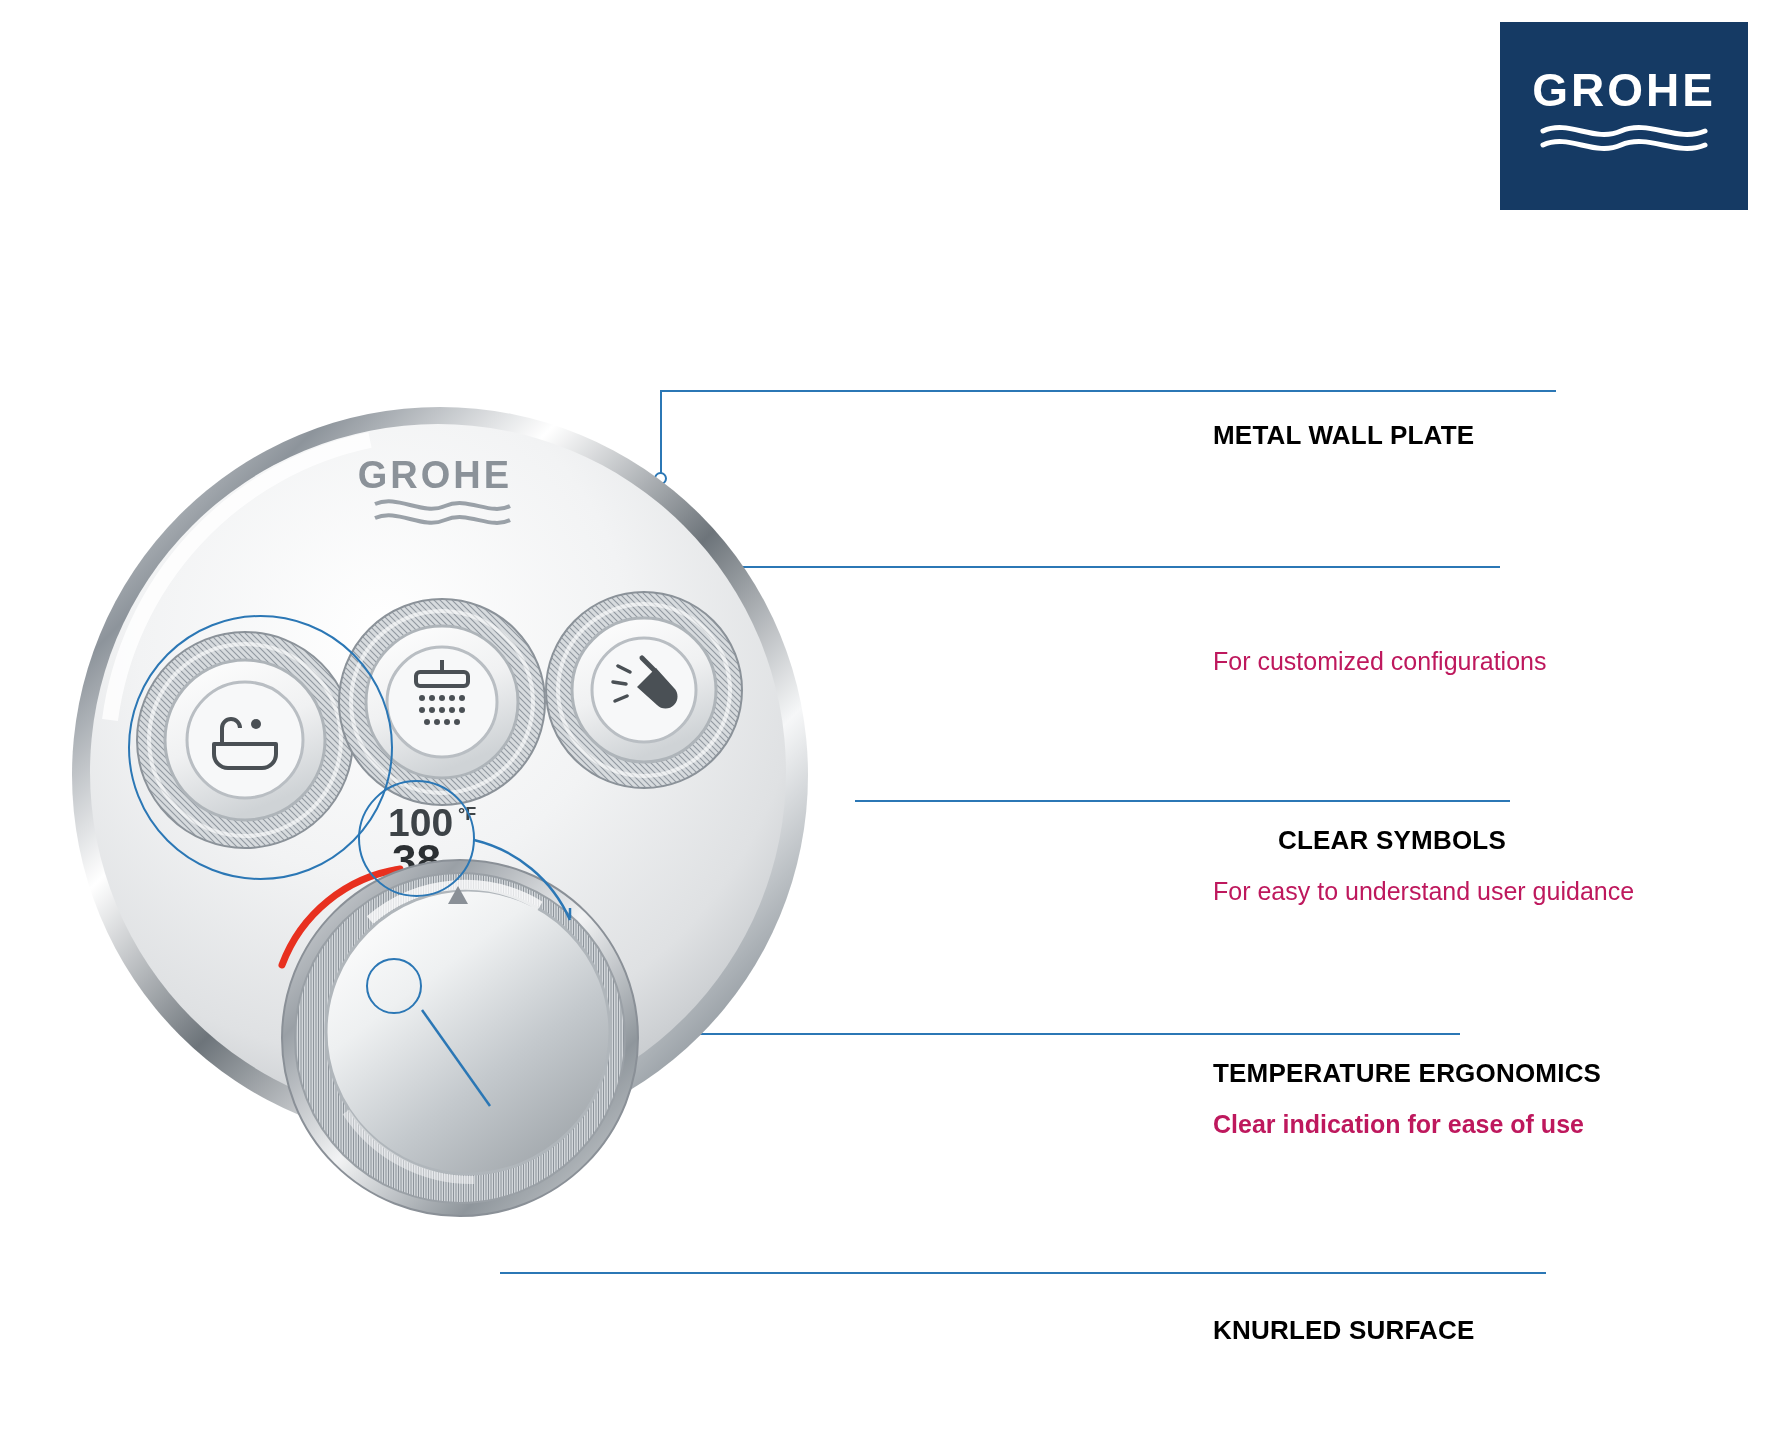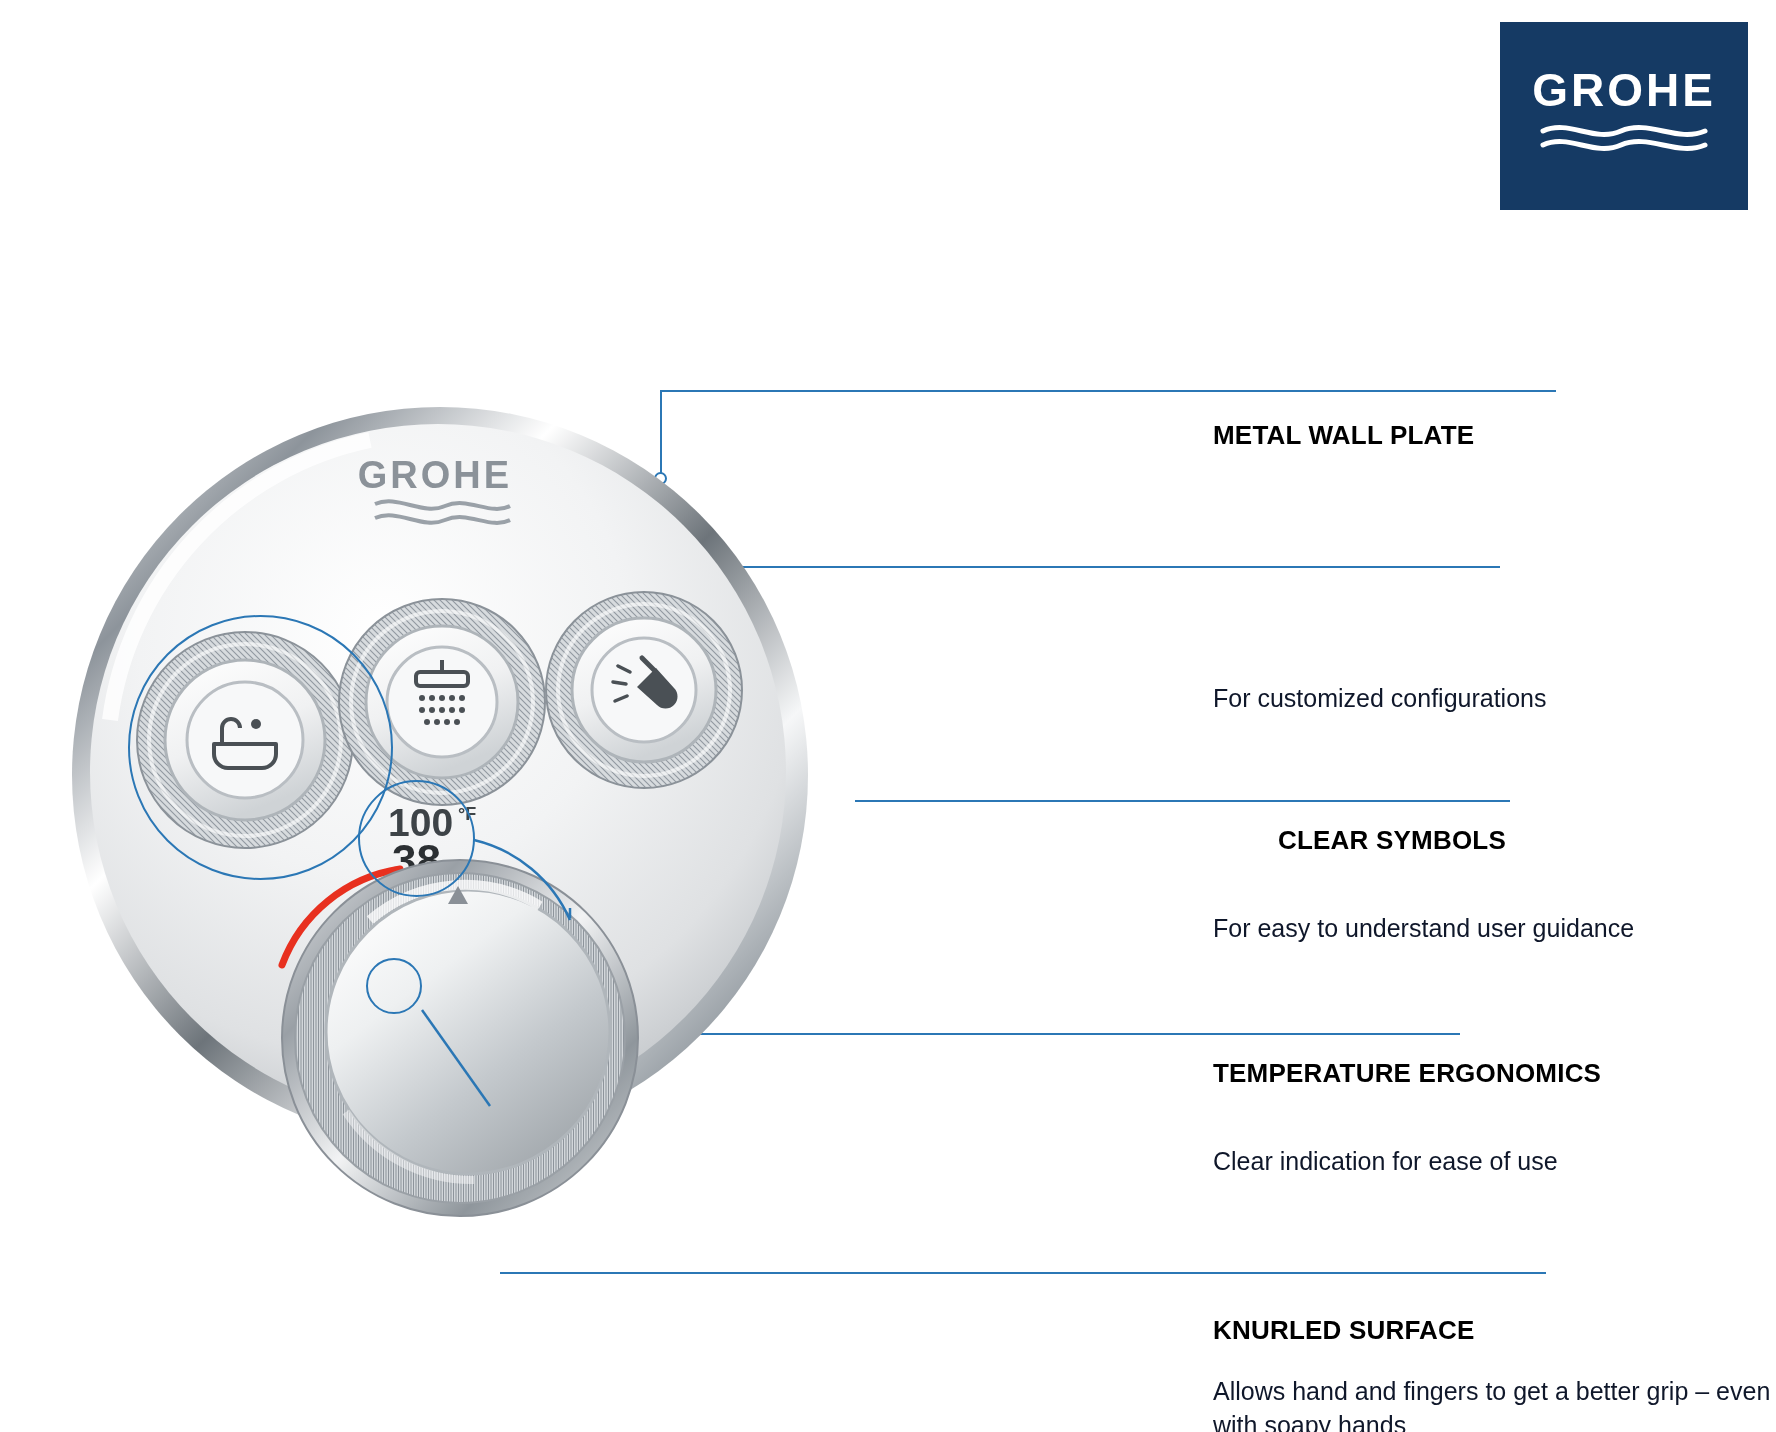--- a/index.html
+++ b/index.html
@@ -50,24 +50,23 @@
     position: absolute;
     font-size: 26px;
     font-weight: bold;
     color: #000000;
     letter-spacing: 0.2px;
     white-space: nowrap;
   }
   .callout-sub {
     position: absolute;
     font-size: 25px;
-    color: #0f172a;
+    color: #be185d;
     line-height: 1.35;
     width: 560px;
-    margin-top: 37px;
   }
 
   
   .leader {
     position: absolute;
     background: #2b77b5;
     height: 2px;
   }
   .leader-v {
     position: absolute;
@@ -128,24 +127,23 @@
   <div class="leader" style="left:500px; top:1272px; width:1046px;"></div>
 
   <div class="callout-title" style="left:1213px; top:420px;">METAL WALL PLATE</div>
 
   <div class="callout-sub" style="left:1213px; top:645px;">For customized configurations</div>
 
   <div class="callout-title" style="left:1278px; top:825px;">CLEAR SYMBOLS</div>
   <div class="callout-sub" style="left:1213px; top:875px;">For easy to understand user guidance</div>
 
   <div class="callout-title" style="left:1213px; top:1058px;">TEMPERATURE ERGONOMICS</div>
-  <div class="callout-sub" style="left:1213px; top:1108px;">Clear indication for ease of use</div>
+  <div class="callout-sub" style="left:1213px; top:1108px;font-weight:bold;">Clear indication for ease of use</div>
 
   <div class="callout-title" style="left:1213px; top:1288px;margin-top:27px;">KNURLED SURFACE</div>
-  <div class="callout-sub" style="left:1213px; top:1338px;">Allows hand and fingers to get a better grip – even with soapy hands</div>
 
   <div id="product">
     <svg width="760" height="940" viewBox="0 0 760 940">
       <defs>
         <radialGradient id="plateGrad" cx="42%" cy="30%" r="78%">
           <stop offset="0%" stop-color="#ffffff"></stop>
           <stop offset="45%" stop-color="#f2f3f4"></stop>
           <stop offset="78%" stop-color="#dfe1e3"></stop>
           <stop offset="100%" stop-color="#bcc0c4"></stop>
         </radialGradient>

